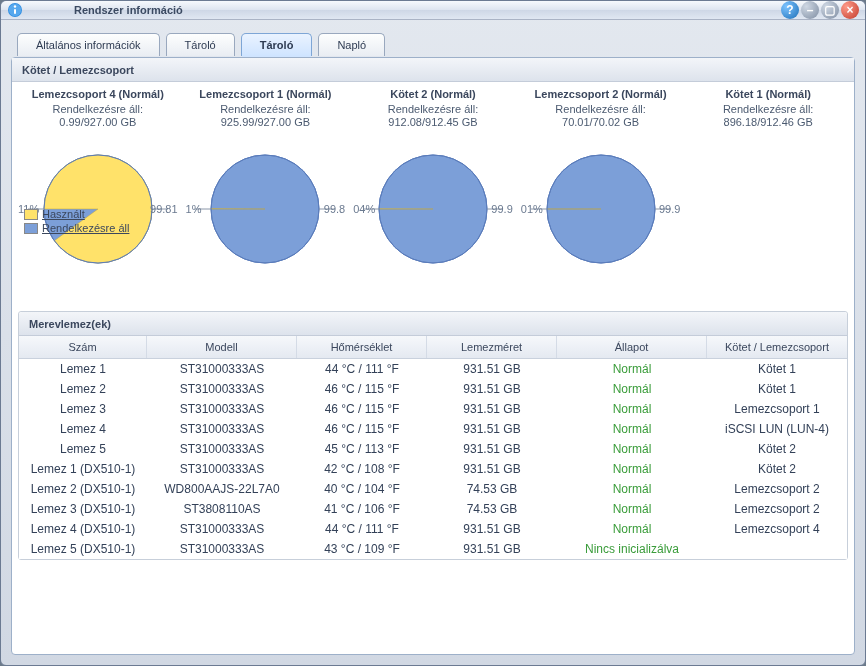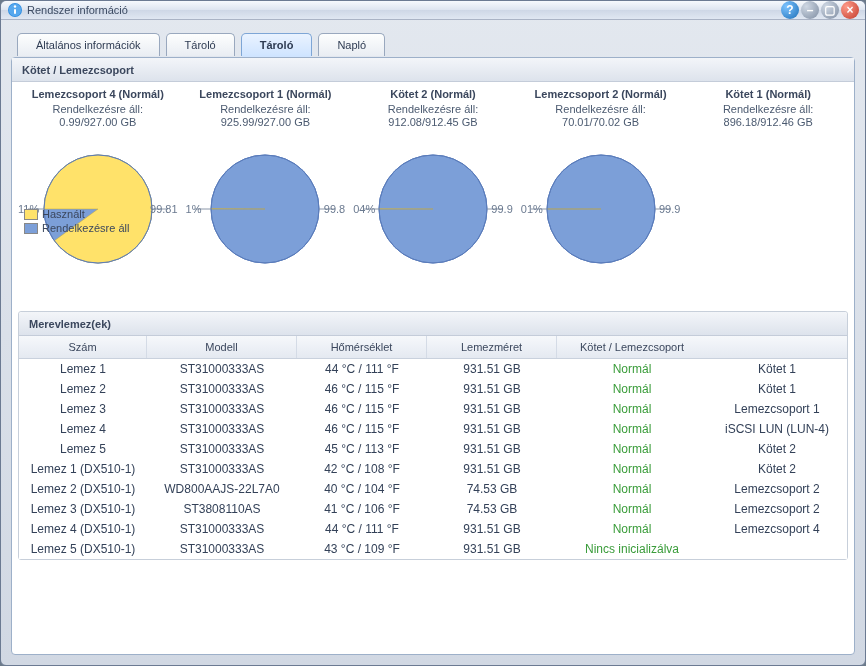--- a/index.html
+++ b/index.html
@@ -23,21 +23,21 @@
 .titlebar {
   display: flex;
   align-items: center;
   height: 26px;
   padding: 0 6px;
   background: linear-gradient(to bottom, #f6f9fd 0%, #dde4ef 50%, #ced7e6 51%, #e0e7f2 100%);
   border-radius: 6px 6px 0 0;
   border-bottom: 1px solid #aab3c5;
 }
 .titlebar .icon { width:16px; height:16px; margin-right:4px; display:inline-flex; align-items:center; justify-content:center; }
-.titlebar .title { font-weight: normal; color:#3b4a62; flex:1; }
+.titlebar .title { font-weight: bold; color:#3b4a62; flex:1;margin-left:47px; }
 .titlebar .ctrl { width:18px; height:18px; margin-left:2px; border-radius:50%; display:inline-flex; align-items:center; justify-content:center; cursor:pointer; color:#fff; font-size:12px; font-weight:bold; }
 .ctrl.help { background: radial-gradient(circle at 30% 30%, #7dc3ff, #1d6fb7); }
 .ctrl.min  { background: radial-gradient(circle at 30% 30%, #cfd8e4, #7f8da2); }
 .ctrl.max  { background: radial-gradient(circle at 30% 30%, #cfd8e4, #7f8da2); }
 .ctrl.close{ background: radial-gradient(circle at 30% 30%, #ff9b8a, #c13a2a); }
 .body { flex:1; padding:10px 10px 14px 10px; }
 .tabs { display:flex; align-items:center; gap:6px; height:28px; padding-left:6px; margin-bottom:-1px; position:relative; z-index:2; }
 .tab {
   padding:5px 18px 5px 18px;
   border:1px solid #99a8be;
@@ -85,21 +85,21 @@
 .pie-status { font-weight:bold; }
 .pie-sub { color:#4b5a70; margin-top:1px; }
 .pie-wrap { position:relative; width:100%; height:150px; margin-top:6px; }
 .pie-wrap svg { display:block; margin:0 auto; }
 .pie-label-left { position:absolute; left:0; top:50%; transform:translateY(-50%); color:#6b7a90; font-size:11px; }
 .pie-label-right { position:absolute; right:0; top:50%; transform:translateY(-50%); color:#6b7a90; font-size:11px; text-align:right;}
 .legend {
   position:absolute; left:12px; top:150px;
   font-size:11px; color:#3b475d;
 }
-.legend .row { display:flex; align-items:center; gap:4px; margin-bottom:2px; }
+.legend .row { display:flex; align-items:center; gap:4px; margin-bottom:2px;text-decoration:underline; }
 .legend .sw { width:14px; height:11px; border:1px solid #888; }
 .legend .sw.used { background:#ffe26a; }
 .legend .sw.avail{ background:#7c9fd8; }
 .hdd-panel { margin:6px; border:1px solid #c7cfda; border-radius:3px; }
 .hdd-panel .section-header { border-radius:3px 3px 0 0; }
 .grid-head, .grid-row {
   display:grid;
   grid-template-columns: 128px 150px 130px 130px 150px 1fr;
 }
 .grid-head {
@@ -241,20 +241,21 @@
           </div>
       </div>
 
       <div class="hdd-panel" style="margin-top:1px;">
         <div class="section-header">Merevlemez(ek)</div>
         <div class="grid-head" id="gridhead">
             <div class="cell">Szám</div>
             <div class="cell">Modell</div>
             <div class="cell">Hőmérséklet</div>
             <div class="cell">Lemezméret</div>
+            <div class="cell">Állapot</div>
             <div class="cell">Kötet / Lemezcsoport</div>
           </div>
         <div class="grid-body" id="gridbody">
             <div class="grid-row">
               <div class="cell">Lemez 1</div>
               <div class="cell">ST31000333AS</div>
               <div class="cell">44 °C / 111 °F</div>
               <div class="cell">931.51 GB</div>
               <div class="cell status">Normál</div>
               <div class="cell">Kötet 1</div>

